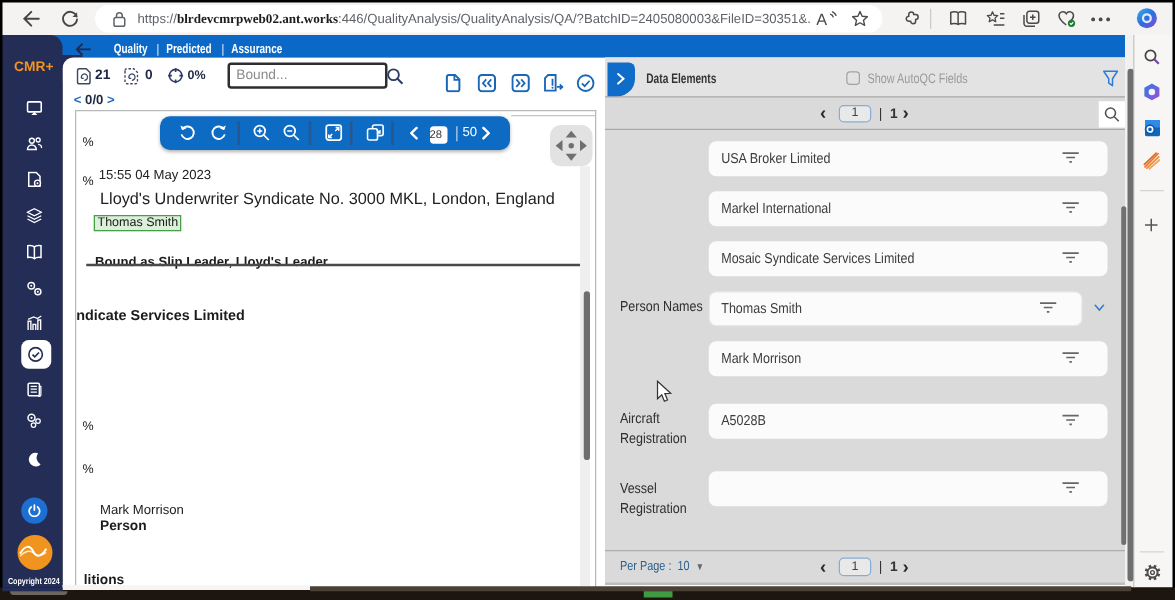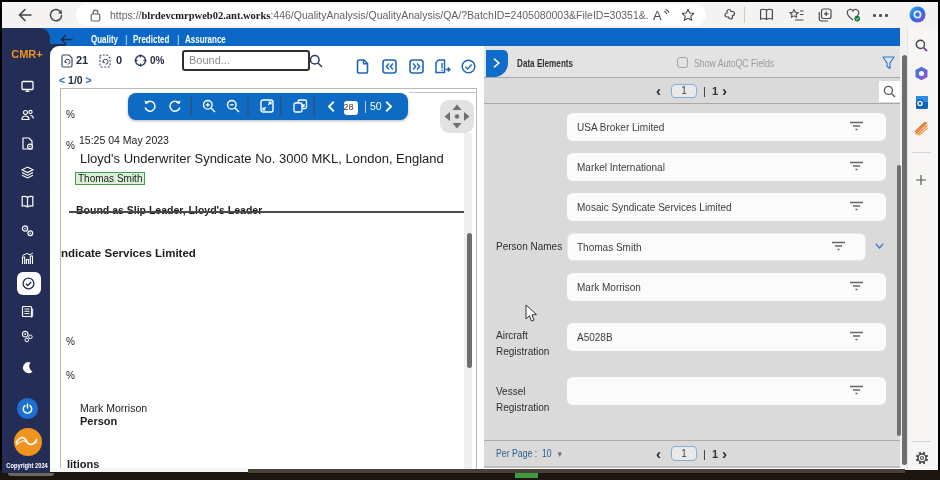--- a/index.html
+++ b/index.html
@@ -227,32 +227,32 @@
     <path d="M2 3.5 L4.5 1 H10.5 V13.5 H2 Z" fill="none" stroke="#1c66b8" stroke-width="1.5"></path>
     <path d="M8 4 V9.5" stroke="#1c66b8" stroke-width="1.4"></path>
     <circle cx="8" cy="11.2" r="0.8" fill="#1c66b8"></circle>
     <path d="M11.5 10.5 H15.5 M13.8 8.5 L16 10.5 L13.8 12.5" fill="none" stroke="#1c66b8" stroke-width="1.3"></path>
   </svg>
   <svg class="abs" style="left:461px;top:59px;" width="15" height="15" viewBox="0 0 15 15">
     <circle cx="7.5" cy="7.5" r="6.3" fill="none" stroke="#1c66b8" stroke-width="1.5"></circle>
     <path d="M4.5 7.7 L6.7 9.9 L10.7 5.6" fill="none" stroke="#1c66b8" stroke-width="1.4"></path>
   </svg>
 
-  <div class="abs" style="left:59px;top:73px;width:46px;height:14px;font-size:10.5px;line-height:14px;font-weight:bold;color:#1d69c0;">&lt; <span style="color:#1f2944;">1/0</span> &gt;</div>
+  <div class="abs" style="left:59px;top:73px;width:46px;height:14px;font-size:10.5px;line-height:14px;font-weight:bold;color:#1d69c0;">&lt; <span style="color:#1f2944;">0/0</span> &gt;</div>
 </div>
 
 <div class="abs" style="left:60px;top:88px;width:417px;height:382px;background:#fff;border:1px solid #b9b9b9;border-bottom:none;"></div>
 <div id="docpanel">
 
   <div class="abs" style="left:66px;top:109px;font-size:10px;color:#1a1a1a;">%</div>
   <div class="abs" style="left:66px;top:140px;font-size:10px;color:#1a1a1a;">%</div>
   <div class="abs" style="left:66px;top:336px;font-size:10px;color:#1a1a1a;">%</div>
   <div class="abs" style="left:66px;top:370px;font-size:10px;color:#1a1a1a;">%</div>
 
-  <div class="abs" style="left:79px;top:134px;font-size:10.5px;line-height:12px;color:#212121;white-space:nowrap;">15:25 04 May 2023</div>
+  <div class="abs" style="left:79px;top:134px;font-size:10.5px;line-height:12px;color:#212121;white-space:nowrap;">15:55 04 May 2023</div>
   <div class="abs" style="left:80px;top:153px;font-size:13px;line-height:12px;color:#212121;white-space:nowrap;">Lloyd's Underwriter Syndicate No. 3000 MKL, London, England</div>
   <div class="abs" style="left:75px;top:172px;height:13px;background:#dcefda;border:1px solid #43a047;font-size:10px;line-height:11px;color:#1b1b1b;padding:0 2px;white-space:nowrap;">Thomas Smith</div>
   <div class="abs" style="left:76px;top:188px;font-size:10.5px;line-height:12px;font-weight:bold;color:#1c1c1c;white-space:nowrap;margin-top:16px;">Bound as Slip Leader, Lloyd's Leader</div>
   <div class="abs" style="left:69px;top:211px;width:397px;height:1.5px;background:#4a4a4a;"></div>
   <div class="abs" style="left:61px;top:247px;font-size:11.5px;line-height:12px;font-weight:bold;color:#1c1c1c;white-space:nowrap;">ndicate Services Limited</div>
   <div class="abs" style="left:80px;top:402px;font-size:10.5px;line-height:12px;color:#212121;white-space:nowrap;">Mark Morrison</div>
   <div class="abs" style="left:80px;top:415px;font-size:11px;line-height:12px;font-weight:bold;color:#1c1c1c;white-space:nowrap;">Person</div>
   <div class="abs" style="left:67px;top:458px;font-size:11px;line-height:12px;font-weight:bold;color:#1c1c1c;text-decoration:underline;white-space:nowrap;">litions</div>
 
   <div class="abs" style="left:128px;top:93px;width:280px;height:27px;background:#0e6bc4;border-radius:8px;box-shadow:0 1px 3px rgba(0,0,0,0.3);"></div>

